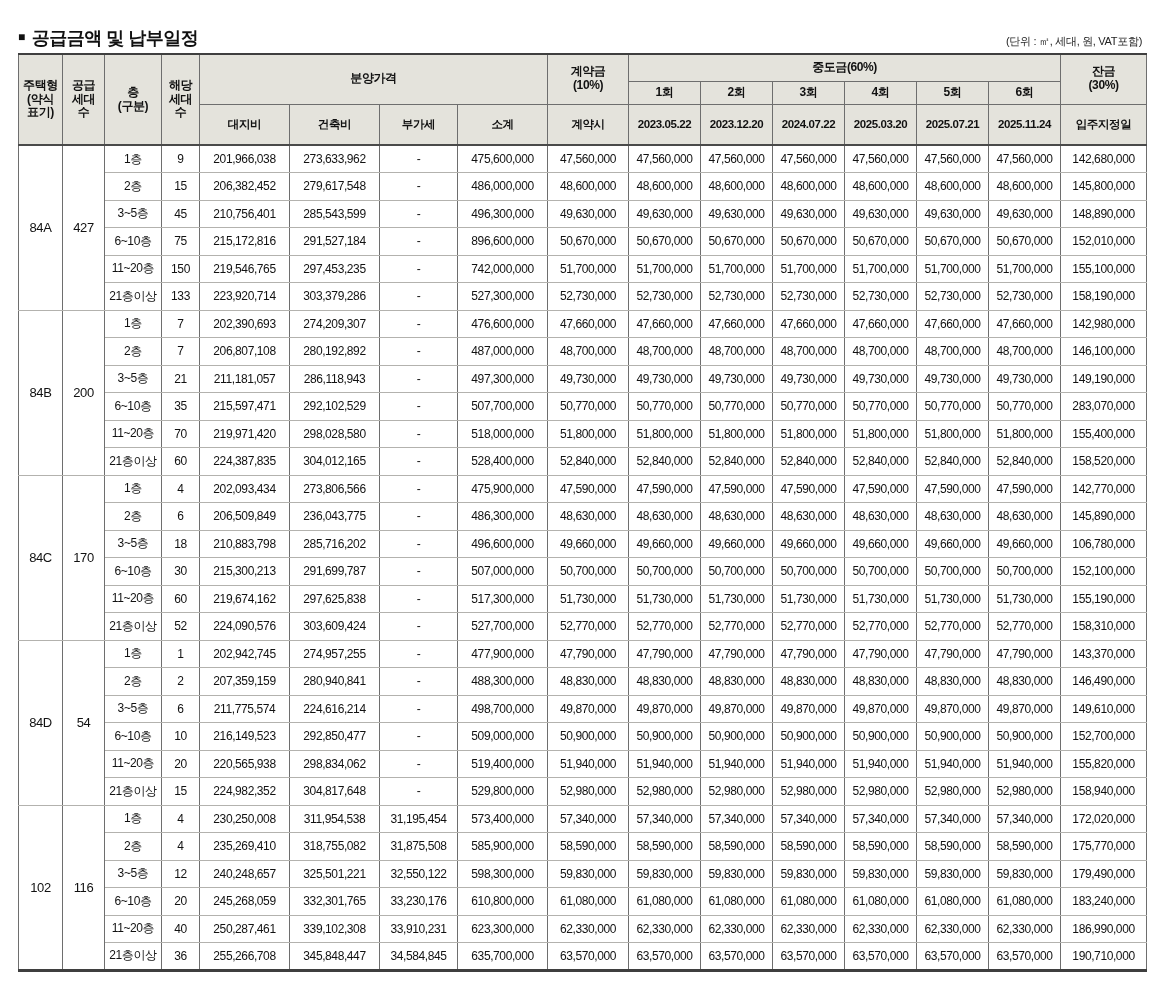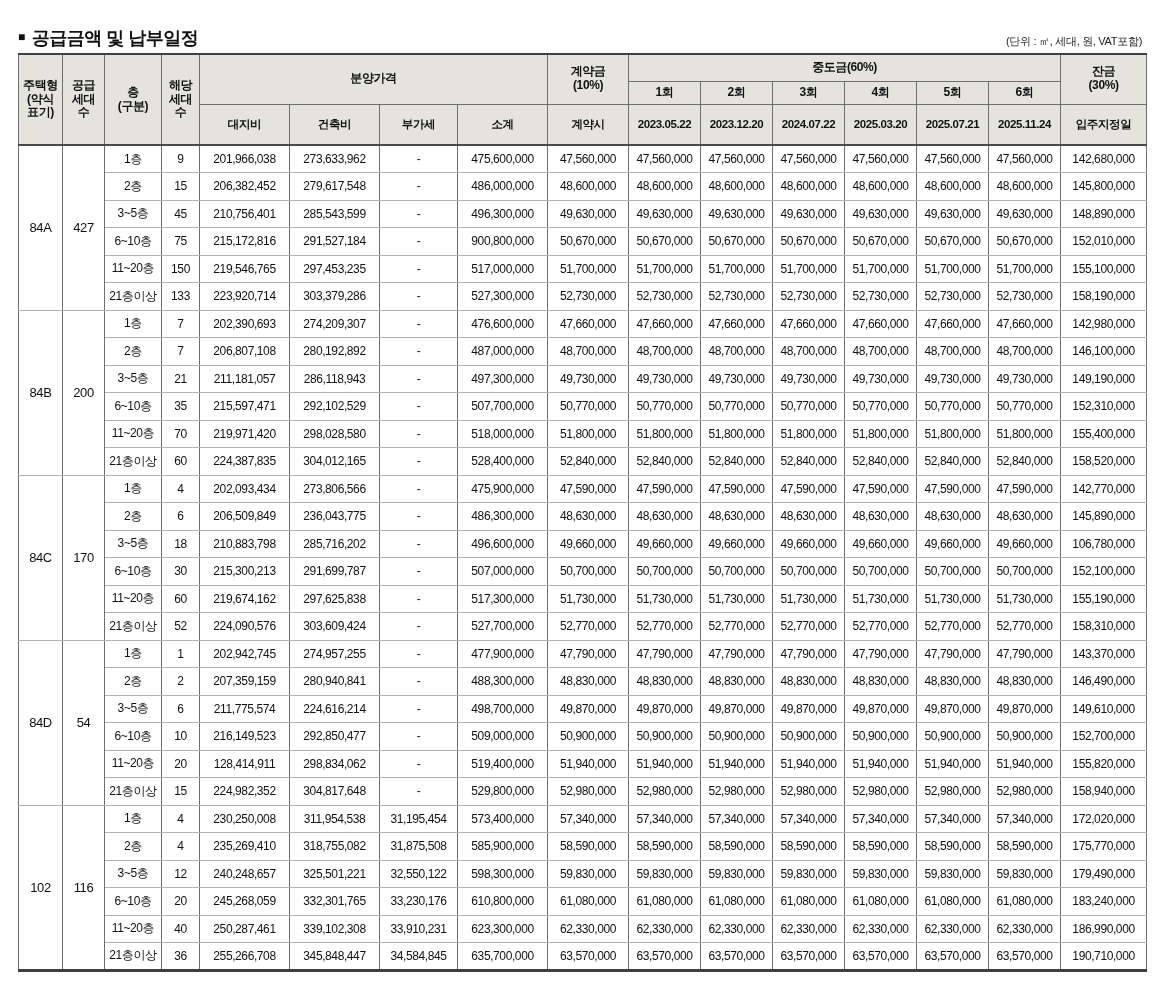--- a/index.html
+++ b/index.html
@@ -164,37 +164,37 @@
           <td>49,630,000</td>
           <td>49,630,000</td>
           <td>148,890,000</td>
         </tr>
         <tr>
           <td>6~10층</td>
           <td>75</td>
           <td>215,172,816</td>
           <td>291,527,184</td>
           <td>-</td>
-          <td>900,800,000</td>
+          <td>896,600,000</td>
           <td>50,670,000</td>
           <td>50,670,000</td>
           <td>50,670,000</td>
           <td>50,670,000</td>
           <td>50,670,000</td>
           <td>50,670,000</td>
           <td>50,670,000</td>
           <td>152,010,000</td>
         </tr>
         <tr>
           <td>11~20층</td>
           <td>150</td>
           <td>219,546,765</td>
           <td>297,453,235</td>
           <td>-</td>
-          <td>517,000,000</td>
+          <td>742,000,000</td>
           <td>51,700,000</td>
           <td>51,700,000</td>
           <td>51,700,000</td>
           <td>51,700,000</td>
           <td>51,700,000</td>
           <td>51,700,000</td>
           <td>51,700,000</td>
           <td>155,100,000</td>
         </tr>
         <tr>
@@ -270,21 +270,21 @@
           <td>292,102,529</td>
           <td>-</td>
           <td>507,700,000</td>
           <td>50,770,000</td>
           <td>50,770,000</td>
           <td>50,770,000</td>
           <td>50,770,000</td>
           <td>50,770,000</td>
           <td>50,770,000</td>
           <td>50,770,000</td>
-          <td>152,310,000</td>
+          <td>283,070,000</td>
         </tr>
         <tr>
           <td>11~20층</td>
           <td>70</td>
           <td>219,971,420</td>
           <td>298,028,580</td>
           <td>-</td>
           <td>518,000,000</td>
           <td>51,800,000</td>
           <td>51,800,000</td>
@@ -471,21 +471,21 @@
           <td>50,900,000</td>
           <td>50,900,000</td>
           <td>50,900,000</td>
           <td>50,900,000</td>
           <td>50,900,000</td>
           <td>152,700,000</td>
         </tr>
         <tr>
           <td>11~20층</td>
           <td>20</td>
-          <td>128,414,911</td>
+          <td>220,565,938</td>
           <td>298,834,062</td>
           <td>-</td>
           <td>519,400,000</td>
           <td>51,940,000</td>
           <td>51,940,000</td>
           <td>51,940,000</td>
           <td>51,940,000</td>
           <td>51,940,000</td>
           <td>51,940,000</td>
           <td>51,940,000</td>

